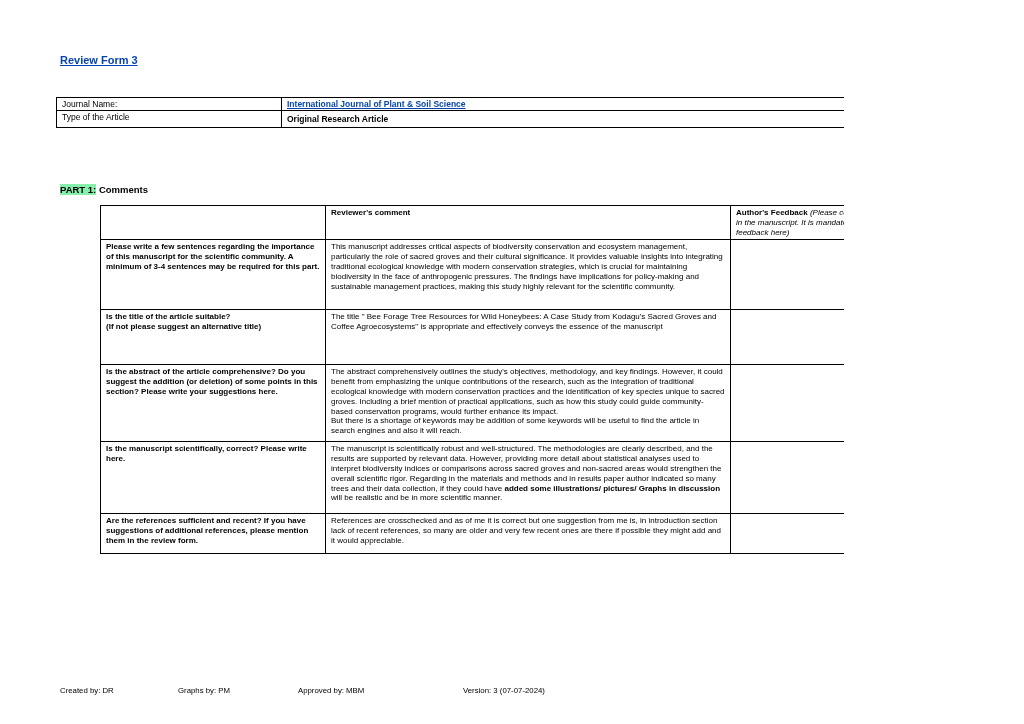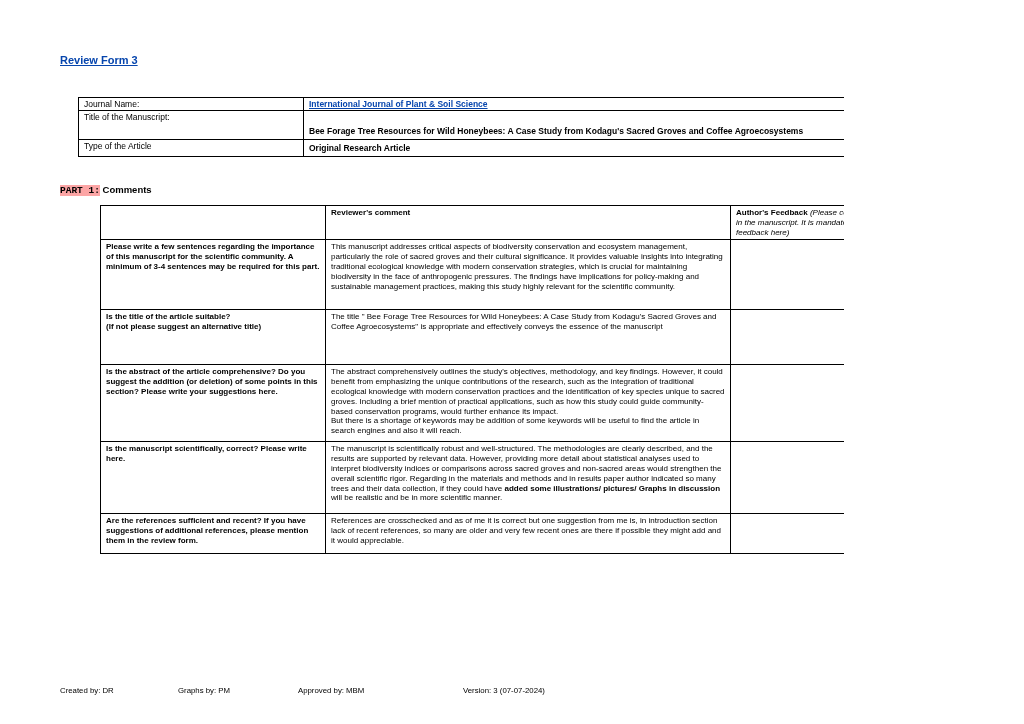--- a/index.html
+++ b/index.html
@@ -8,21 +8,21 @@
   .page { position:relative; width:844px; height:724px; background:#fff; overflow:hidden; }
 
   .doc-title {
     position:absolute; left:60px; top:54px;
     font-size:11px; font-weight:bold; text-decoration:underline;
     color:#0645AD;
   }
 
   
   .meta-table {
-    position:absolute; left:78px; top:97px; width:905px;
+    position:absolute; left:56px; top:97px; width:905px;
     border-collapse:collapse; table-layout:fixed;
   }
   .meta-table td {
     border:1px solid #000; font-size:8.5px; line-height:10px;
     padding:1px 5px; vertical-align:top; overflow:hidden;
   }
   .meta-label { width:225px; }
   .meta-value { font-weight:bold; }
   .meta-table tr.r1 { height:13px; }
   .meta-table tr.r2 { height:13px; }
@@ -30,21 +30,21 @@
   .meta-table tr.r3 td.meta-value { vertical-align:bottom; padding-bottom:3px; }
   .meta-table tr.r4 { height:17px; }
   .meta-table tr.r4 td.meta-value { vertical-align:bottom; padding-bottom:3px; }
   .journal-link { color:#0645AD; font-weight:bold; text-decoration:underline; cursor:pointer; }
 
   
   .part-heading {
     position:absolute; left:60px; top:184px;
     font-size:9.5px; font-weight:bold;
   }
-  .part-highlight { background:#fca5a5;font-family:Liberation Mono, monospace; }
+  .part-highlight { background:#86efac; }
 
   
   .comments-table {
     position:absolute; left:60px; top:205px; width:905px;
     border-collapse:collapse; table-layout:fixed;margin-left:40px;
   }
   .comments-table th, .comments-table td {
     border:1px solid #000; vertical-align:top; text-align:left;
     font-size:8px; line-height:9.8px; padding:2px 5px; overflow:hidden;
   }
@@ -72,24 +72,20 @@
 
 <div class="page">
 
   <div class="doc-title">Review Form 3</div>
 
   <table class="meta-table">
     <tbody>
       <tr class="r1">
         <td class="meta-label">Journal Name:</td>
         <td class="meta-value"><span class="journal-link">International Journal of Plant &amp; Soil Science</span></td>
-      </tr>
-      <tr class="r3">
-        <td class="meta-label">Title of the Manuscript:</td>
-        <td class="meta-value">Bee Forage Tree Resources for Wild Honeybees: A Case Study from Kodagu's Sacred Groves and Coffee Agroecosystems</td>
       </tr>
       <tr class="r4">
         <td class="meta-label">Type of the Article</td>
         <td class="meta-value">Original Research Article</td>
       </tr>
     </tbody>
   </table>
 
   <div class="part-heading"><span class="part-highlight">PART  1:</span><span> Comments</span></div>
 

